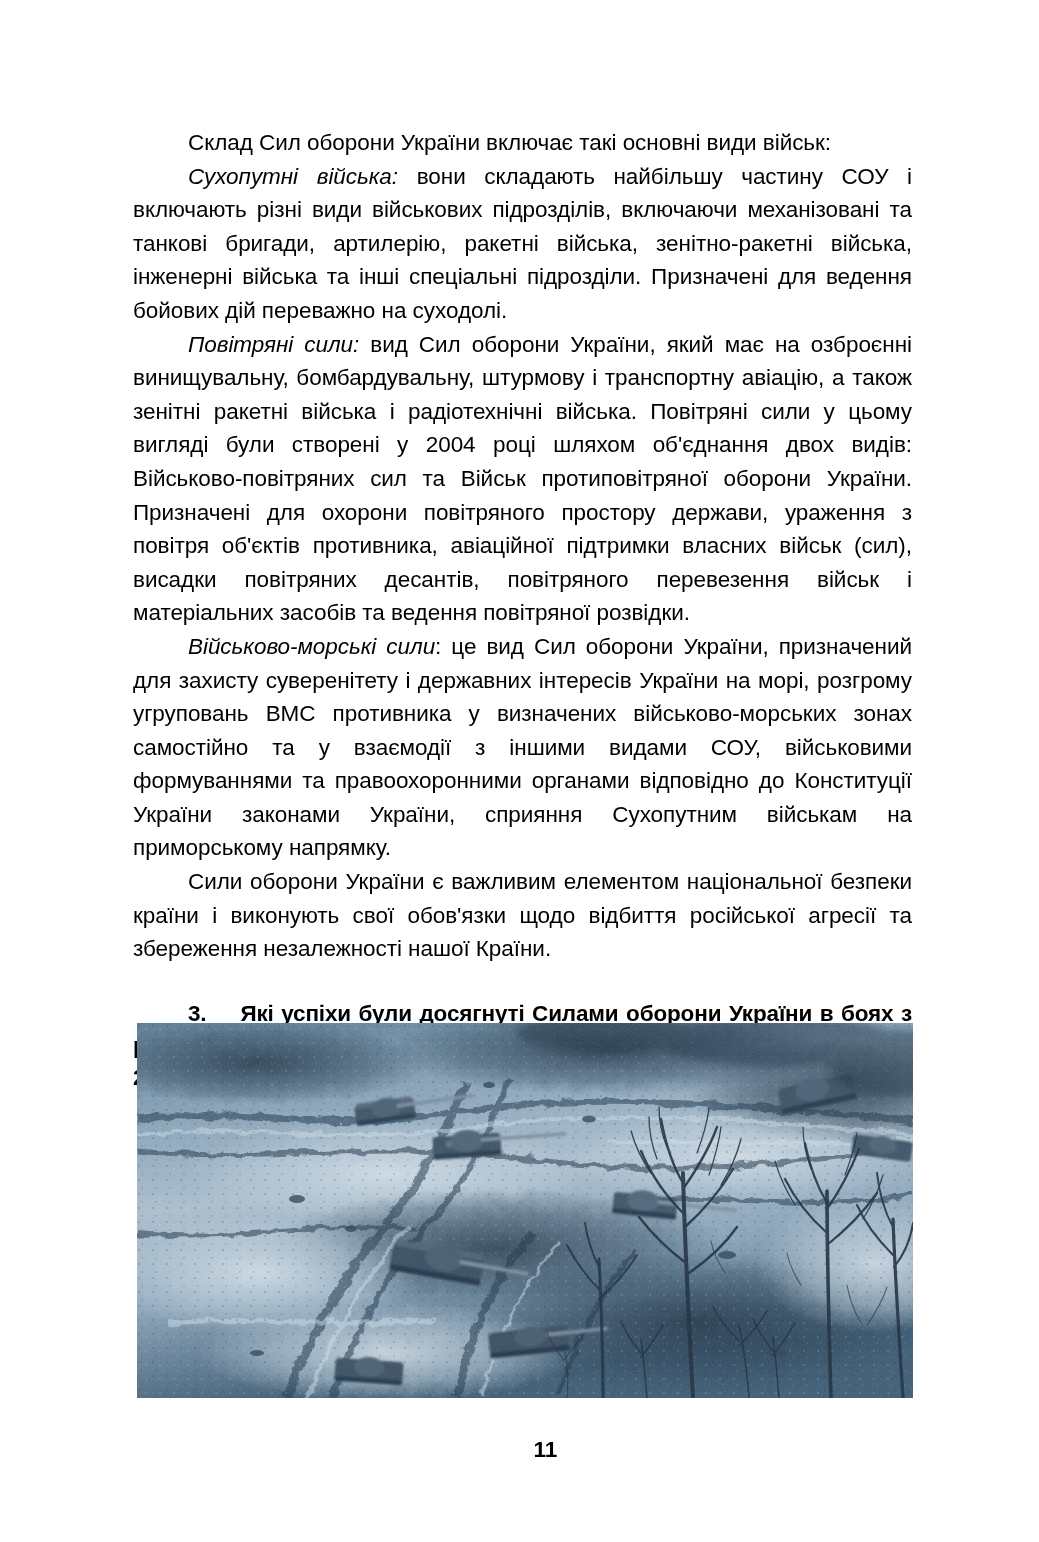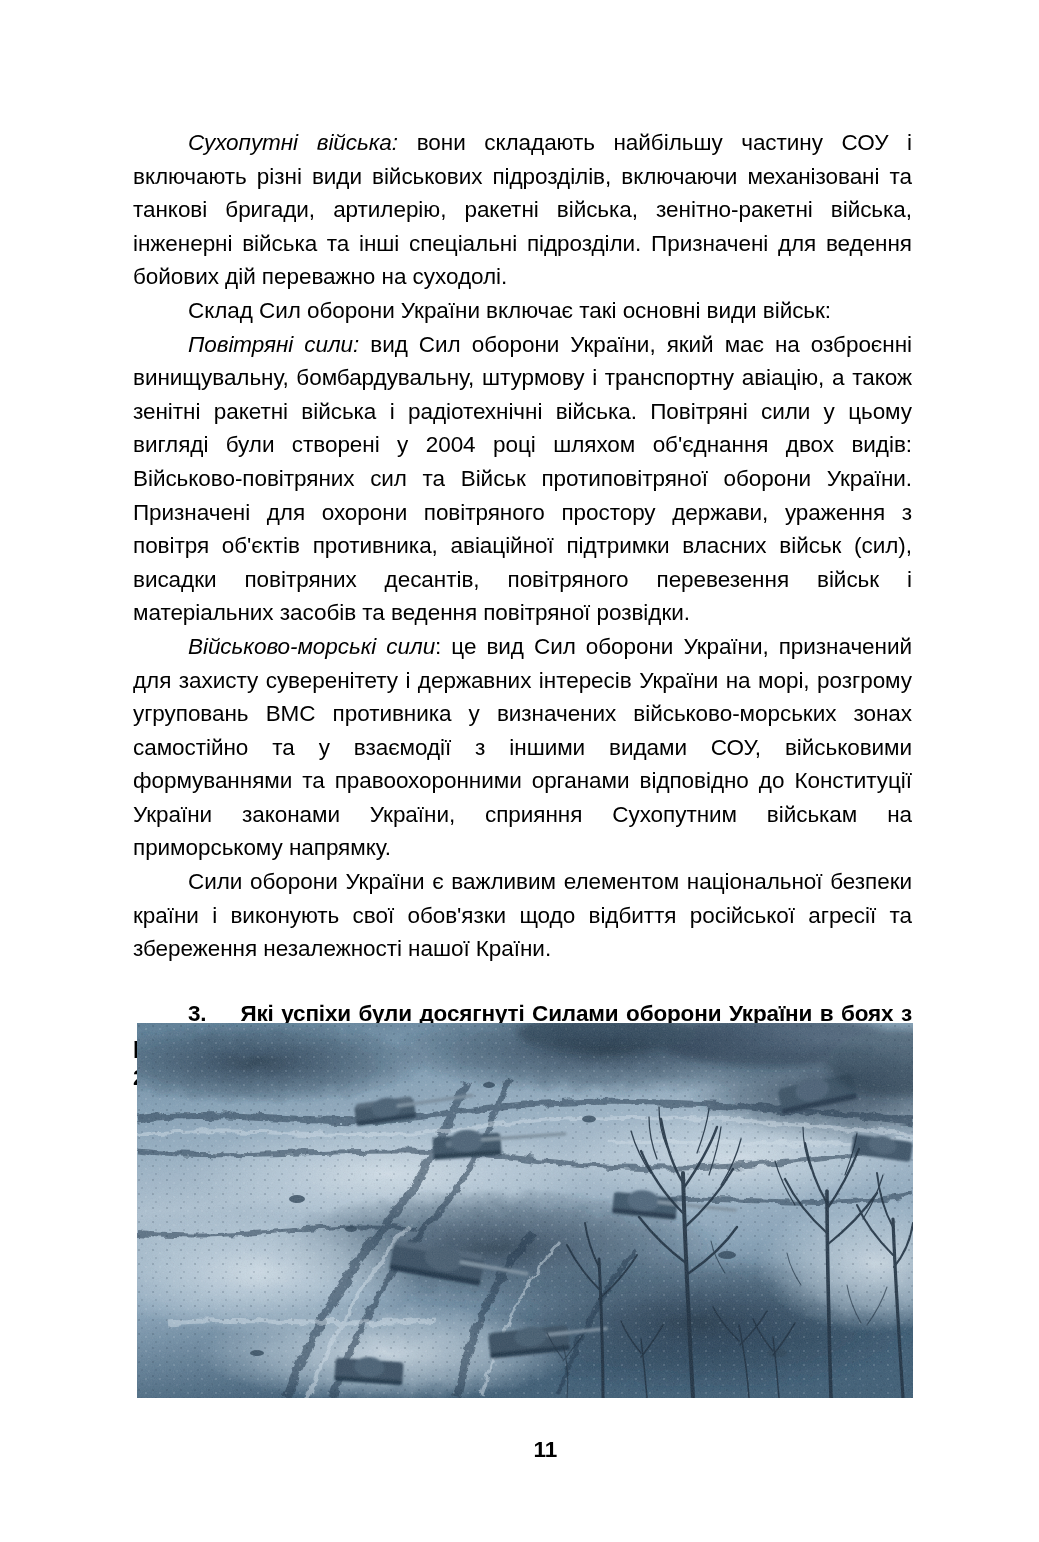--- a/index.html
+++ b/index.html
@@ -85,25 +85,25 @@
     margin-left: 26px;
   }
 </style>
 </head>
 <body>
 
 <div class="page">
 
   <div class="content">
 
-    <p class="body-par"><span class="lead-italic">Сухопутні війська:</span><span> вони складають найбільшу частину СОУ і включають різні види військових підрозділів, включаючи механізовані та танкові бригади, артилерію, ракетні війська, зенітно-ракетні війська, інженерні війська та інші спеціальні підрозділи. Призначені для ведення бойових дій переважно на суходолі.</span></p>
-
     <p class="body-par">
       <span>Склад Сил оборони України включає такі основні види військ:</span>
     </p>
+
+    <p class="body-par"><span class="lead-italic">Сухопутні війська:</span><span> вони складають найбільшу частину СОУ і включають різні види військових підрозділів, включаючи механізовані та танкові бригади, артилерію, ракетні війська, зенітно-ракетні війська, інженерні війська та інші спеціальні підрозділи. Призначені для ведення бойових дій переважно на суходолі.</span></p>
 
     <p class="body-par"><span class="lead-italic">Повітряні сили:</span><span> вид Сил оборони України, який має на озброєнні винищувальну, бомбардувальну, штурмову і транспортну авіацію, а також зенітні ракетні війська і радіотехнічні війська. Повітряні сили у цьому вигляді були створені у 2004 році шляхом об'єднання двох видів: Військово-повітряних сил та Військ протиповітряної оборони України. Призначені для охорони повітряного простору держави, ураження з повітря об'єктів противника, авіаційної підтримки власних військ (сил), висадки повітряних десантів, повітряного перевезення військ і матеріальних засобів та ведення повітряної розвідки.</span></p>
 
     <p class="body-par"><span class="lead-italic">Військово-морські сили</span><span>: це вид Сил оборони України, призначений для захисту суверенітету і державних інтересів України на морі, розгрому угруповань ВМС противника у визначених військово-морських зонах самостійно та у взаємодії з іншими видами СОУ, військовими формуваннями та правоохоронними органами відповідно до Конституції України законами України, сприяння Сухопутним військам на приморському напрямку.</span></p>
 
 
     <p class="body-par">
       <span>Сили оборони України є важливим елементом національної безпеки країни і виконують свої обов'язки щодо відбиття російської агресії та збереження незалежності нашої Країни.</span>
     </p>
 

